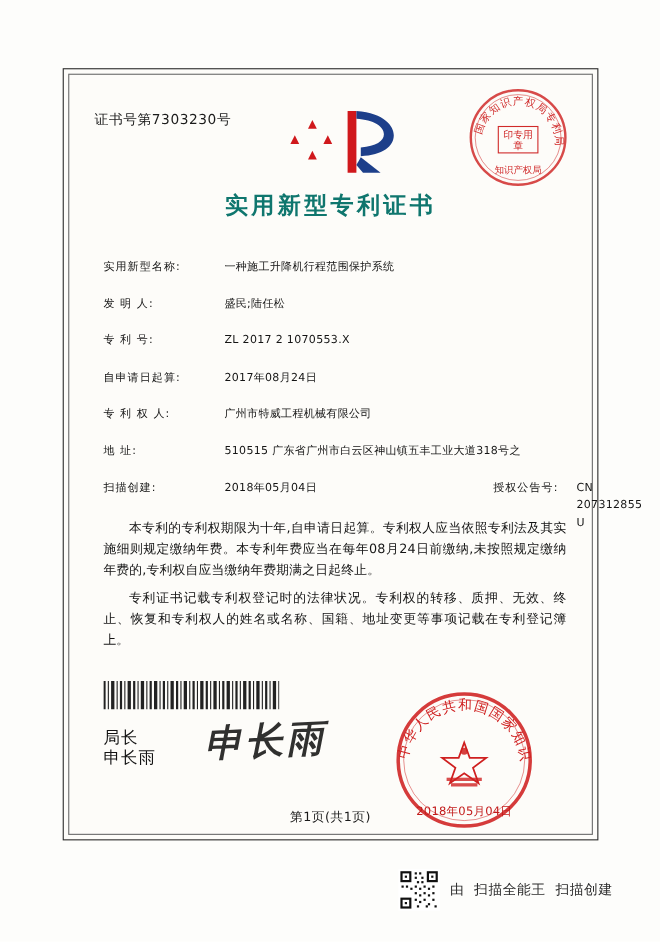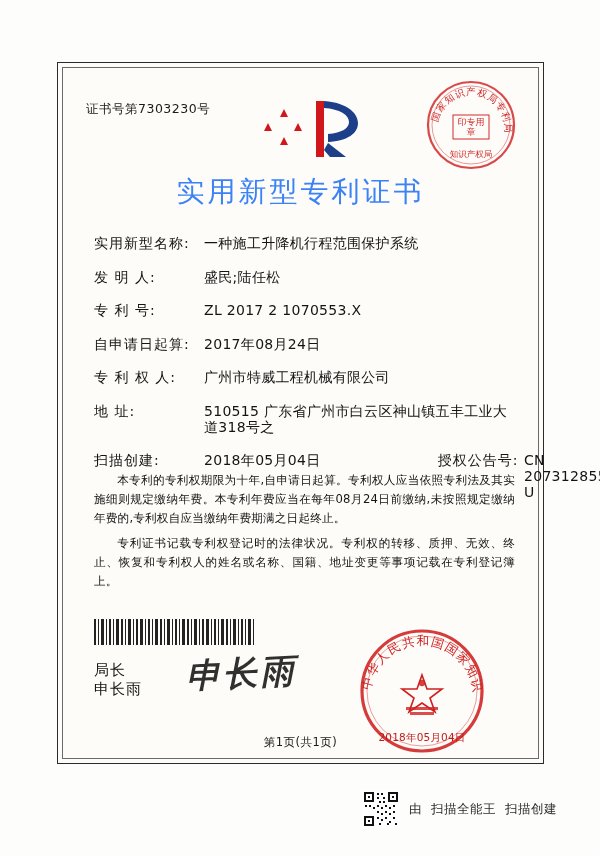--- a/index.html
+++ b/index.html
@@ -65,38 +65,38 @@
     width: 96px;
     height: 96px;
   }
 
   .title {
     position: absolute;
     left: 0;
     right: 0;
     top: 110px;
     text-align: center;
-    font-size: 28px;
-    font-weight: normal;
+    font-size: 21px;
+    font-weight: bold;
     letter-spacing: 3px;
-    color: #3b82f6;
+    color: #0f766e;
     font-family: "DejaVu Sans", "Liberation Sans", sans-serif;
   }
 
   .fields {
     position: absolute;
     left: 36px;
     top: 172px;
     right: 24px;
   }
   .field-row {
     display: flex;
     align-items: baseline;
     margin-bottom: 17.5px;
-    font-size: 14px;
+    font-size: 10px;
     line-height: 16px;
     color: #141414;
   }
   .field-label {
     width: 96px;
     flex: 0 0 96px;
     letter-spacing: 1px;
     white-space: nowrap;
   }
   .field-label.wide {

